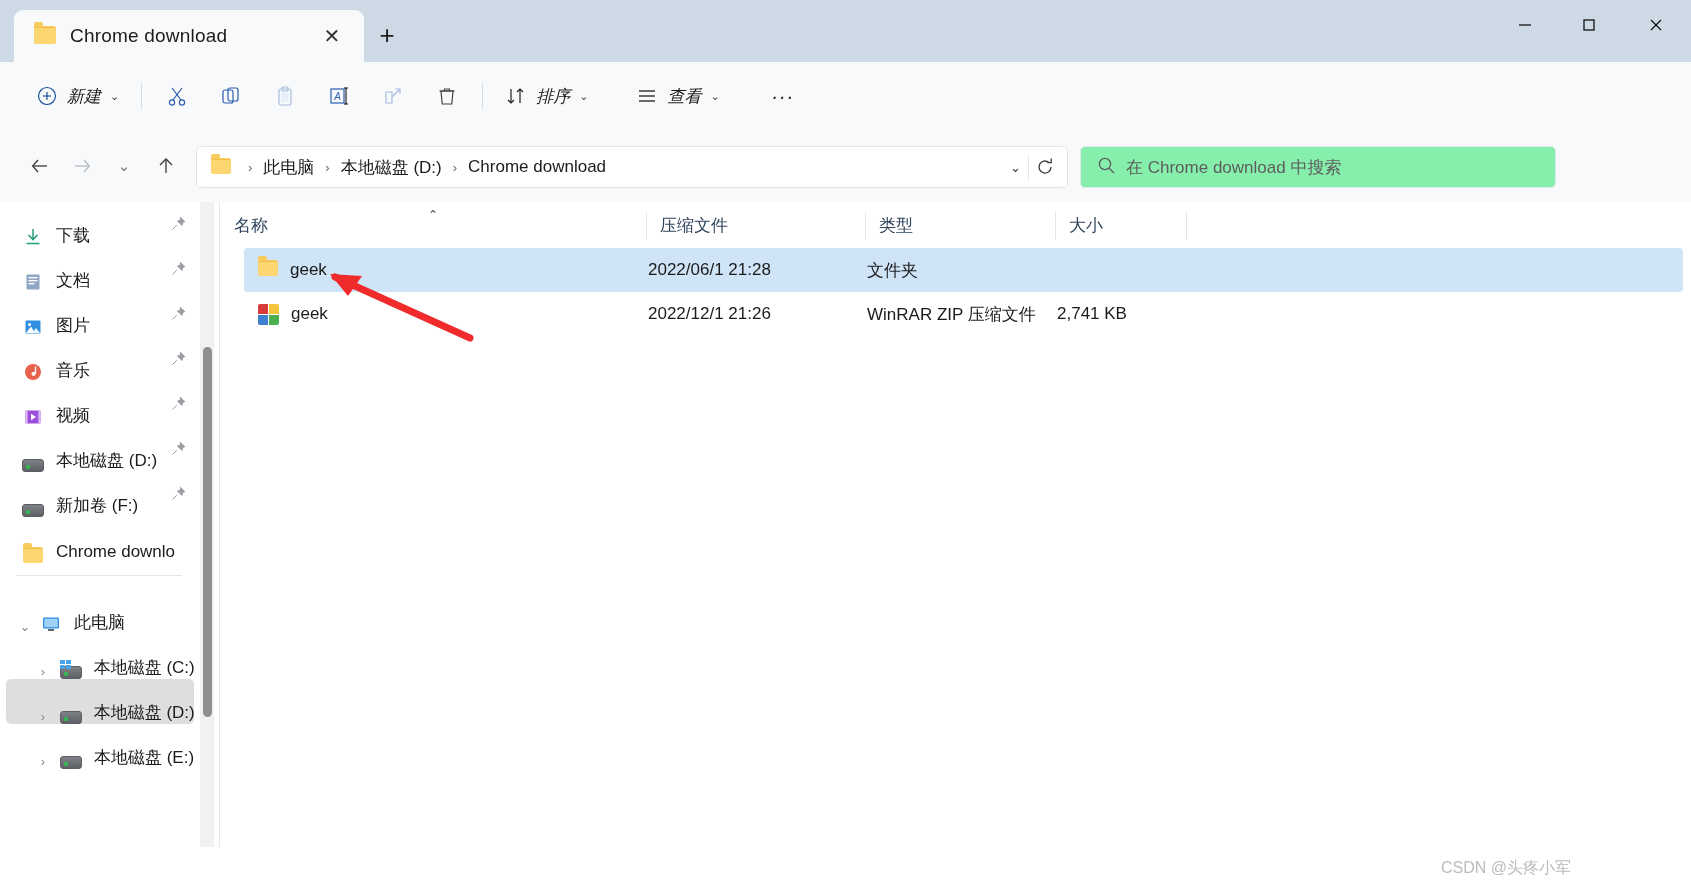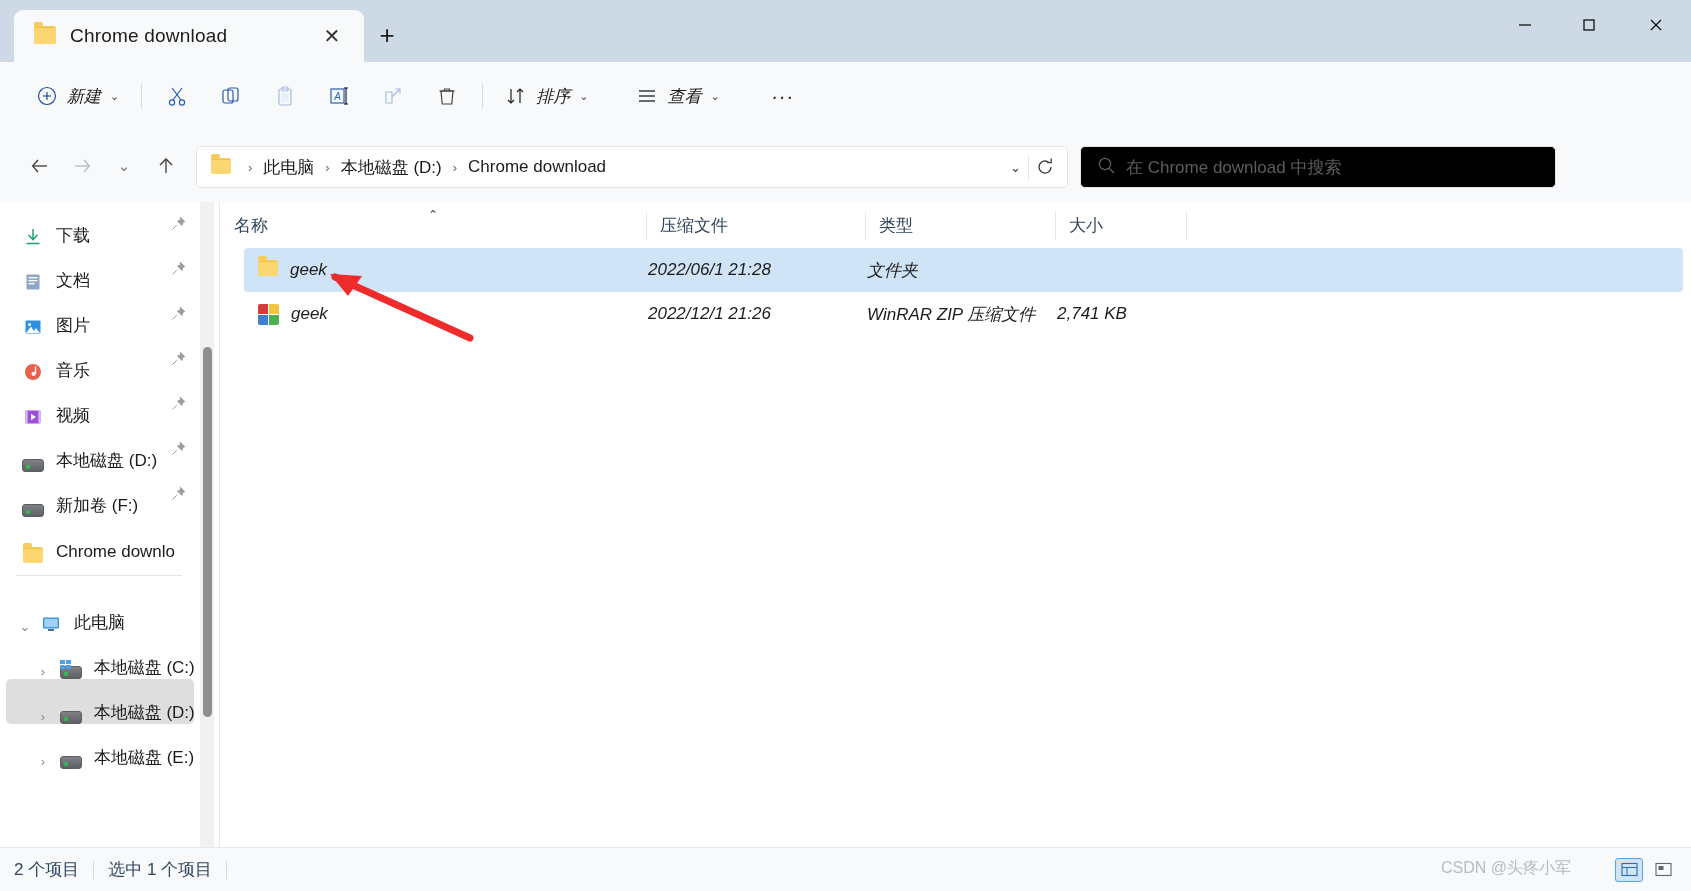--- a/index.html
+++ b/index.html
@@ -85,21 +85,21 @@
   .crumbs { display:flex; align-items:center; margin-left:14px; gap:2px; color:#1b1b1b; font-size:17px; }
   .crumb { padding:3px 6px; border-radius:4px; white-space:nowrap; }
   .csep { color:#666; font-size:13px; padding:0 3px; }
   .addr-chev { position:absolute; right:46px; top:50%; transform:translateY(-50%);
                font-size:13px; color:#333; }
   .addr-div { position:absolute; right:38px; top:9px; width:1px; height:24px; background:#e4e7ea; }
   .refresh { position:absolute; right:8px; top:50%; transform:translateY(-50%);
              width:28px; height:28px; display:flex; align-items:center; justify-content:center; }
   .searchbox {
     position:absolute; left:1080px; top:16px; width:476px; height:42px;
-    background:#000000; border:1px solid #e2e5e8; border-radius:5px;
+    background:#86efac; border:1px solid #e2e5e8; border-radius:5px;
     display:flex; align-items:center;
   }
   .searchbox .sph { margin-left:10px; color:#5d5d5d; font-size:17px; }
 
   
   .content { position:absolute; left:0; top:202px; width:1691px; height:645px; background:#fff; }
   .sidebar { position:absolute; left:0; top:0; width:200px; height:645px; background:#fff; overflow:hidden; }
   .sb-scroll-track { position:absolute; left:200px; top:0; width:14px; height:645px; background:#f1f1f1; }
   .sb-scroll-thumb { position:absolute; left:203px; top:145px; width:9px; height:370px; background:#8f8f8f; border-radius:5px; }
   .vdiv { position:absolute; left:219px; top:0; width:1px; height:645px; background:#e6e8ea; }
@@ -135,21 +135,21 @@
   .col {
     position:absolute; top:0; height:46px; display:flex; align-items:center;
     color:#31465c; font-size:17px; padding-left:14px;
   }
   .col .sortcaret { position:absolute; left:50%; top:6px; transform:translateX(-50%);
                     font-size:12px; color:#4a4a4a; }
   .colsep { position:absolute; top:10px; width:1px; height:28px; background:#e3e5e8; }
 
   .row { position:relative; height:44px; display:flex; align-items:center; color:#1b1b1b; font-size:17px; }
   .row.selected { background:#cfe4f7; }
-  .row .cell { position:absolute; display:flex; align-items:center; gap:12px; white-space:nowrap;font-style:italic; }
+  .row .cell { position:absolute; display:flex; align-items:center; gap:12px; white-space:nowrap; }
 
   
   .zipico { width:21px; height:21px; border-radius:2px; position:relative; overflow:hidden;
             background:
               linear-gradient(#d83b3b,#d83b3b) 0 0/10px 10px no-repeat,
               linear-gradient(#f2c53d,#f2c53d) 11px 0/10px 10px no-repeat,
               linear-gradient(#3f7fd0,#3f7fd0) 0 11px/10px 10px no-repeat,
               linear-gradient(#4caf50,#4caf50) 11px 11px/10px 10px no-repeat,
               #fff; }
 
@@ -533,41 +533,20 @@
           <span class="zipico"></span>
           <span>geek</span>
         </div>
         <div class="cell" style="left:404px">2022/12/1 21:26</div>
         <div class="cell" style="left:623px">WinRAR ZIP 压缩文件</div>
         <div class="cell" style="left:813px">2,741 KB</div>
       </div>
     </div>
   </div>
 
-  <div class="statusbar">
-    <div class="st-item">2 个项目</div>
-    <div class="st-sep"></div>
-    <div class="st-item">选中 1 个项目</div>
-    <div class="st-sep"></div>
-    <div class="viewtoggles">
-      <div class="vt active">
-        <svg width="17" height="15" viewBox="0 0 17 15">
-          <rect x="1" y="1.5" width="15" height="12" fill="none" stroke="#2b6cb0" stroke-width="1.1"></rect>
-          <line x1="1" y1="5.5" x2="16" y2="5.5" stroke="#2b6cb0" stroke-width="1"></line>
-          <line x1="6" y1="5.5" x2="6" y2="13.5" stroke="#2b6cb0" stroke-width="1"></line>
-        </svg>
-      </div>
-      <div class="vt">
-        <svg width="17" height="15" viewBox="0 0 17 15">
-          <rect x="1" y="1.5" width="15" height="12" fill="none" stroke="#5f6569" stroke-width="1.1"></rect>
-          <rect x="3.5" y="4" width="5" height="4" fill="#5f6569"></rect>
-        </svg>
-      </div>
-    </div>
-  </div>
 
   <div class="watermark">CSDN @头疼小军</div>
 
   <svg class="annot" width="1691" height="891">
     <line x1="470" y1="338" x2="335" y2="277" stroke="#ef2b2b" stroke-width="7" stroke-linecap="round"></line>
     <path d="M330 274 L362 276 L348 296 Z" fill="#ef2b2b"></path>
   </svg>
 
 </div>
 

